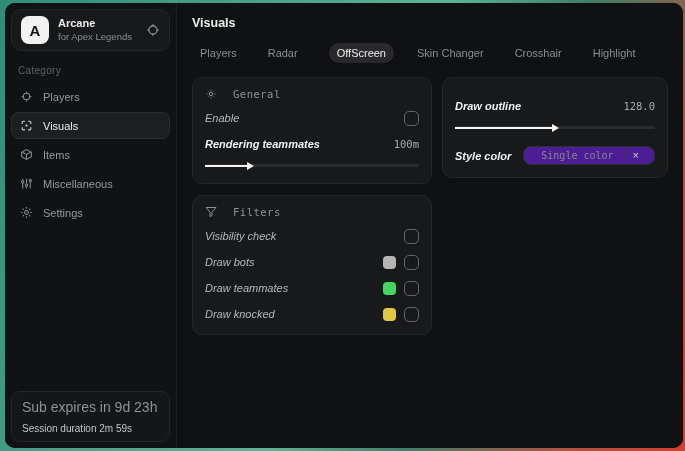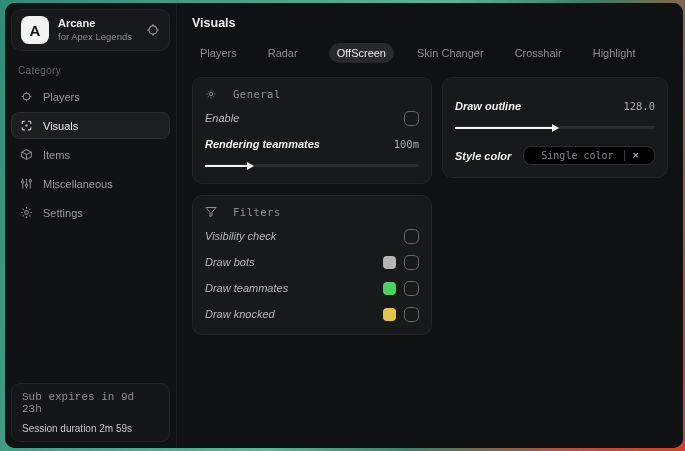--- a/index.html
+++ b/index.html
@@ -42,21 +42,21 @@
   .nav-item .ico { display:flex; color:#85878a; }
   .nav-item.selected {
     background:#1d1e20; border-color:#2c2e30; color:#e9eaeb;
   }
   .nav-item.selected .ico { color:#d5d6d8; }
   .side-footer {
     margin-top:auto; background:#151617; border:1px solid #232527;
     border-radius:9px; padding:7px 10px;
   }
   .side-footer .l1 {
-    font-family:Liberation Mono, monospace; font-size:11px; color:#8f9193;
+    font-family:Liberation Sans, sans-serif; font-size:14px; color:#8f9193;
   }
   .side-footer .l2 { font-size:10px; color:#c3c5c7; margin-top:8px; }
   
   .main { flex:1; background:#101113; padding:13px 15px; overflow:hidden; }
   .page-title { color:#eceded; font-size:12.5px; font-weight:bold; }
   .tabs { display:flex; align-items:center; gap:15px; margin-top:13px; }
   .tab {
     color:#8b8d90; font-size:11px; padding:4px 8px; border-radius:13px; cursor:default;
   }
   .tab.selected { background:#29292c; color:#eceded;margin-left:8px; }
@@ -89,21 +89,21 @@
   }
   .slider .fill {
     position:absolute; left:0; top:5.5px; height:2px; background:#f4f4f5;
   }
   .slider .arrow {
     position:absolute; right:-6px; top:50%; transform:translateY(-50%);
     width:0; height:0; border-left:7px solid #f4f4f5;
     border-top:4.5px solid transparent; border-bottom:4.5px solid transparent;
   }
   .chip {
-    display:flex; align-items:center; background:#000000; border:1px solid #2d2f31;
+    display:flex; align-items:center; background:#4c1d95; border:1px solid #2d2f31;
     border-radius:8px; padding:3px 7px; overflow:hidden;
   }
   .chip .chip-label {
     font-family:"DejaVu Sans Mono", monospace; font-size:10px; color:#87898c;
     padding:0 10px;
   }
   .chip .chip-x {
     color:#d3d5d7; font-size:11px; padding:0 8px; border-left:1px solid #37393c;
     line-height:11px; cursor:default;
   }

